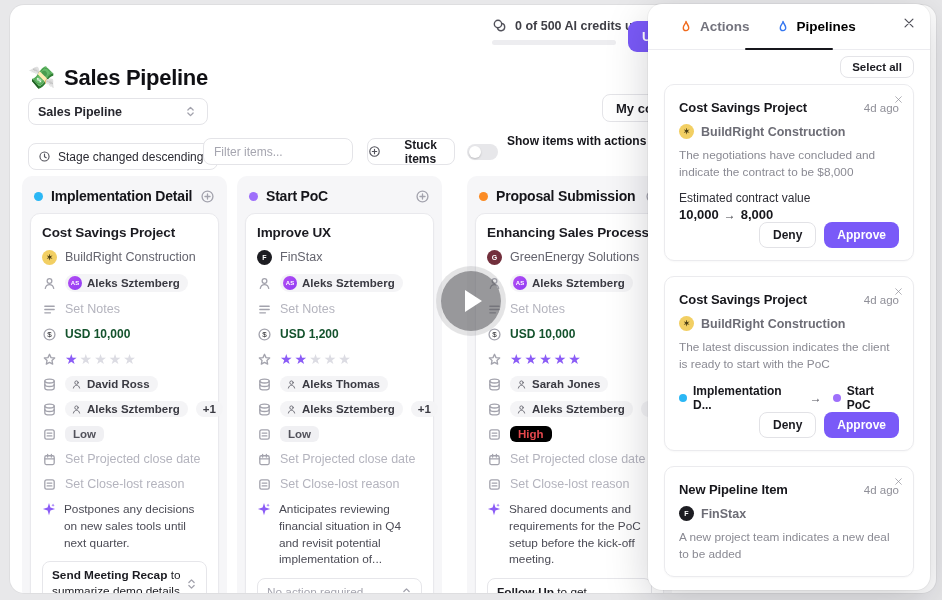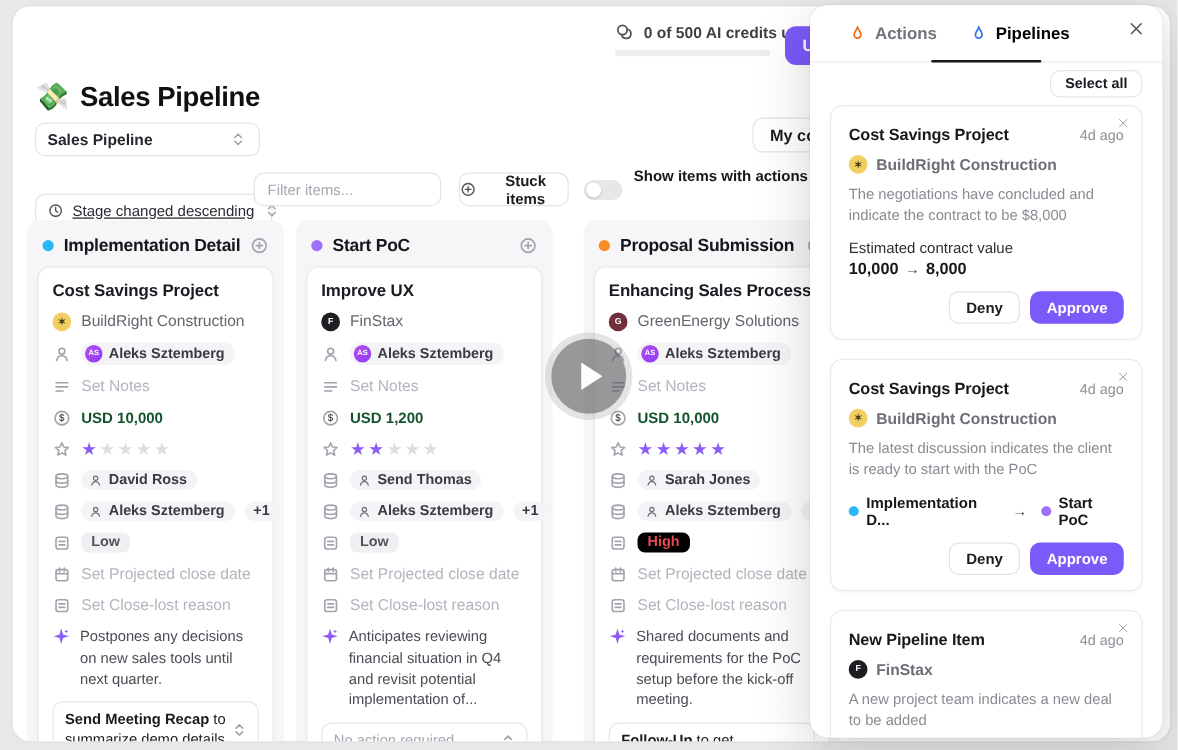--- a/index.html
+++ b/index.html
@@ -38,21 +38,21 @@
     letter-spacing: -0.3px; display: flex; gap: 9px; align-items: center; }
   .select-box { display: flex; align-items: center; gap: 7px; border: 1px solid #e4e4e8; border-radius: 8px;
     background: #fff; font-size: 12.5px; font-weight: bold; color: #27272e; padding: 0 9px; height: 27px; }
   .select-box .grow { flex: 1; }
   .view-select { position: absolute; left: 18px; top: 93px; width: 180px; }
   .btn-mycontacts { position: absolute; left: 592px; top: 89px; width: 120px; height: 28px;
     background: #fff; border: 1px solid #e4e4e8; border-radius: 8px; font-size: 13px; font-weight: bold;
     color: #1b1b21; text-align: left; padding-left: 13px; font-family: inherit; }
 
   
-  .sort-select { position: absolute; left: 18px; top: 150px; width: 190px; font-weight: normal; text-decoration: underline; }
+  .sort-select { position: absolute; left: 18px; top: 138px; width: 190px; font-weight: normal; }
   .sort-select .lbl { font-weight: 500; font-size: 12px; color: #2b2b33; white-space: nowrap; }
   .filter-input { position: absolute; left: 193px; top: 133px; width: 150px; height: 27px;
     border: 1px solid #e4e4e8; border-radius: 8px; padding: 0 10px; font-size: 12px; color: #1b1b21;
     font-family: inherit; outline: none; }
   .filter-input::placeholder { color: #a6a6b0; }
   .btn-stuck { position: absolute; left: 357px; top: 133px; height: 27px; width: 88px;
     display: flex; align-items: center; gap: 6px; justify-content: center;
     background: #fff; border: 1px solid #e4e4e8; border-radius: 8px; font-size: 12px; font-weight: bold; color: #1b1b21;
     font-family: inherit; }
   .toggle { position: absolute; left: 457px; top: 139px; width: 31px; height: 16px; border-radius: 999px;
@@ -131,21 +131,21 @@
   .pc-head { display: flex; justify-content: space-between; align-items: baseline; margin-top: 2px; }
   .pc-title { font-size: 13px; font-weight: bold; color: #17171c; letter-spacing: -0.1px; }
   .pc-age { font-size: 11.5px; font-weight: 500; color: #8f8f98; }
   .pc-company { display: flex; align-items: center; gap: 7px; margin-top: 9px; font-size: 12.5px; font-weight: bold; color: #6d6d76; }
   .pc-desc { margin-top: 8px; font-size: 11.8px; font-weight: 500; color: #8a8a93; line-height: 1.45; }
   .pc-flabel { margin-top: 10px; font-size: 12px; font-weight: 500; color: #2e2e36; }
   .pc-change { display: flex; align-items: center; gap: 5px; margin-top: 2px; font-size: 13px; font-weight: bold; color: #17171c; }
   .pc-change .arr { font-weight: normal; color: #3f3f46; font-size: 12px; }
   .pc-stage { display: flex; align-items: center; gap: 6px; margin-top: 11px; font-size: 12px; font-weight: bold; color: #17171c; }
   .pc-stage .arr { color: #51515b; margin: 0 5px; font-weight: normal; }
-  .pbtns { display: flex; justify-content: flex-end; gap: 8px; margin-top: 11px; }
+  .pbtns { display: flex; justify-content: flex-end; gap: 8px; }
   .btn-deny { background: #fff; border: 1px solid #e2e2e6; border-radius: 8px; padding: 5px 13px;
     font-size: 12px; font-weight: bold; color: #1b1b21; font-family: inherit; }
   .btn-approve { background: #7a5af8; border: none; border-radius: 8px; padding: 5px 13px;
     font-size: 12px; font-weight: bold; color: #fff; font-family: inherit; }
 </style>
 </head>
 <body>
 
 <svg width="0" height="0" style="position:absolute">
   <defs>
@@ -395,21 +395,21 @@
           <span class="stars"><span class="st on">★</span><span class="st on">★</span><span class="st">★</span><span class="st">★</span><span class="st">★</span></span>
         </div>
         <div class="krow">
           <svg class="i">
               <use href="#i-db"></use>
             </svg>
           <span class="chip pad">
             <svg class="i" style="width:11px;height:11px;stroke:#6e6e78">
                 <use href="#i-person"></use>
               </svg>
-            <span>Send Thomas</span>
+            <span>Aleks Thomas</span>
           </span>
         </div>
         <div class="krow">
           <svg class="i">
               <use href="#i-db"></use>
             </svg>
           <span class="chip pad">
             <svg class="i" style="width:11px;height:11px;stroke:#6e6e78">
                 <use href="#i-person"></use>
               </svg>

